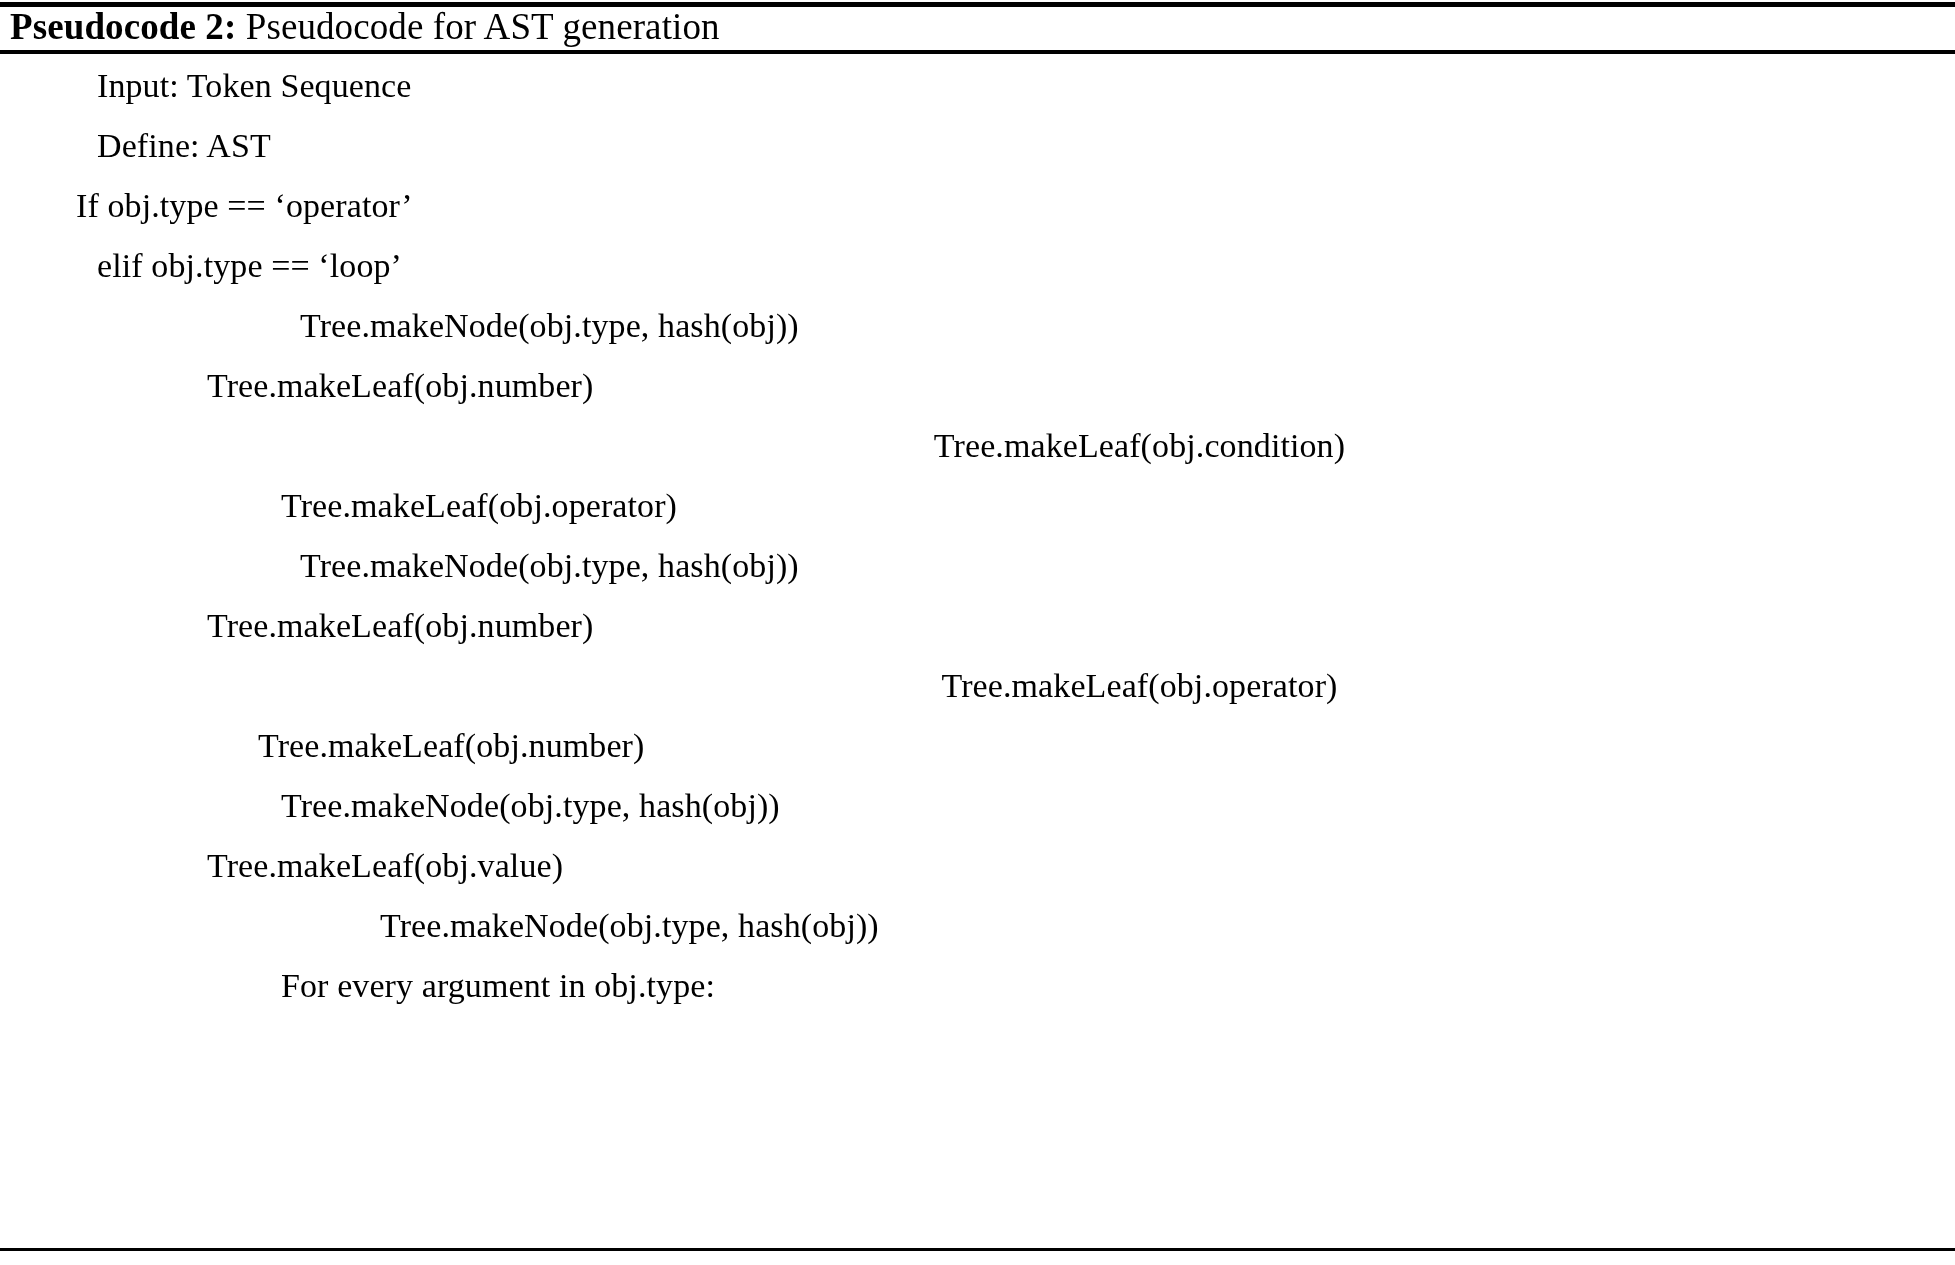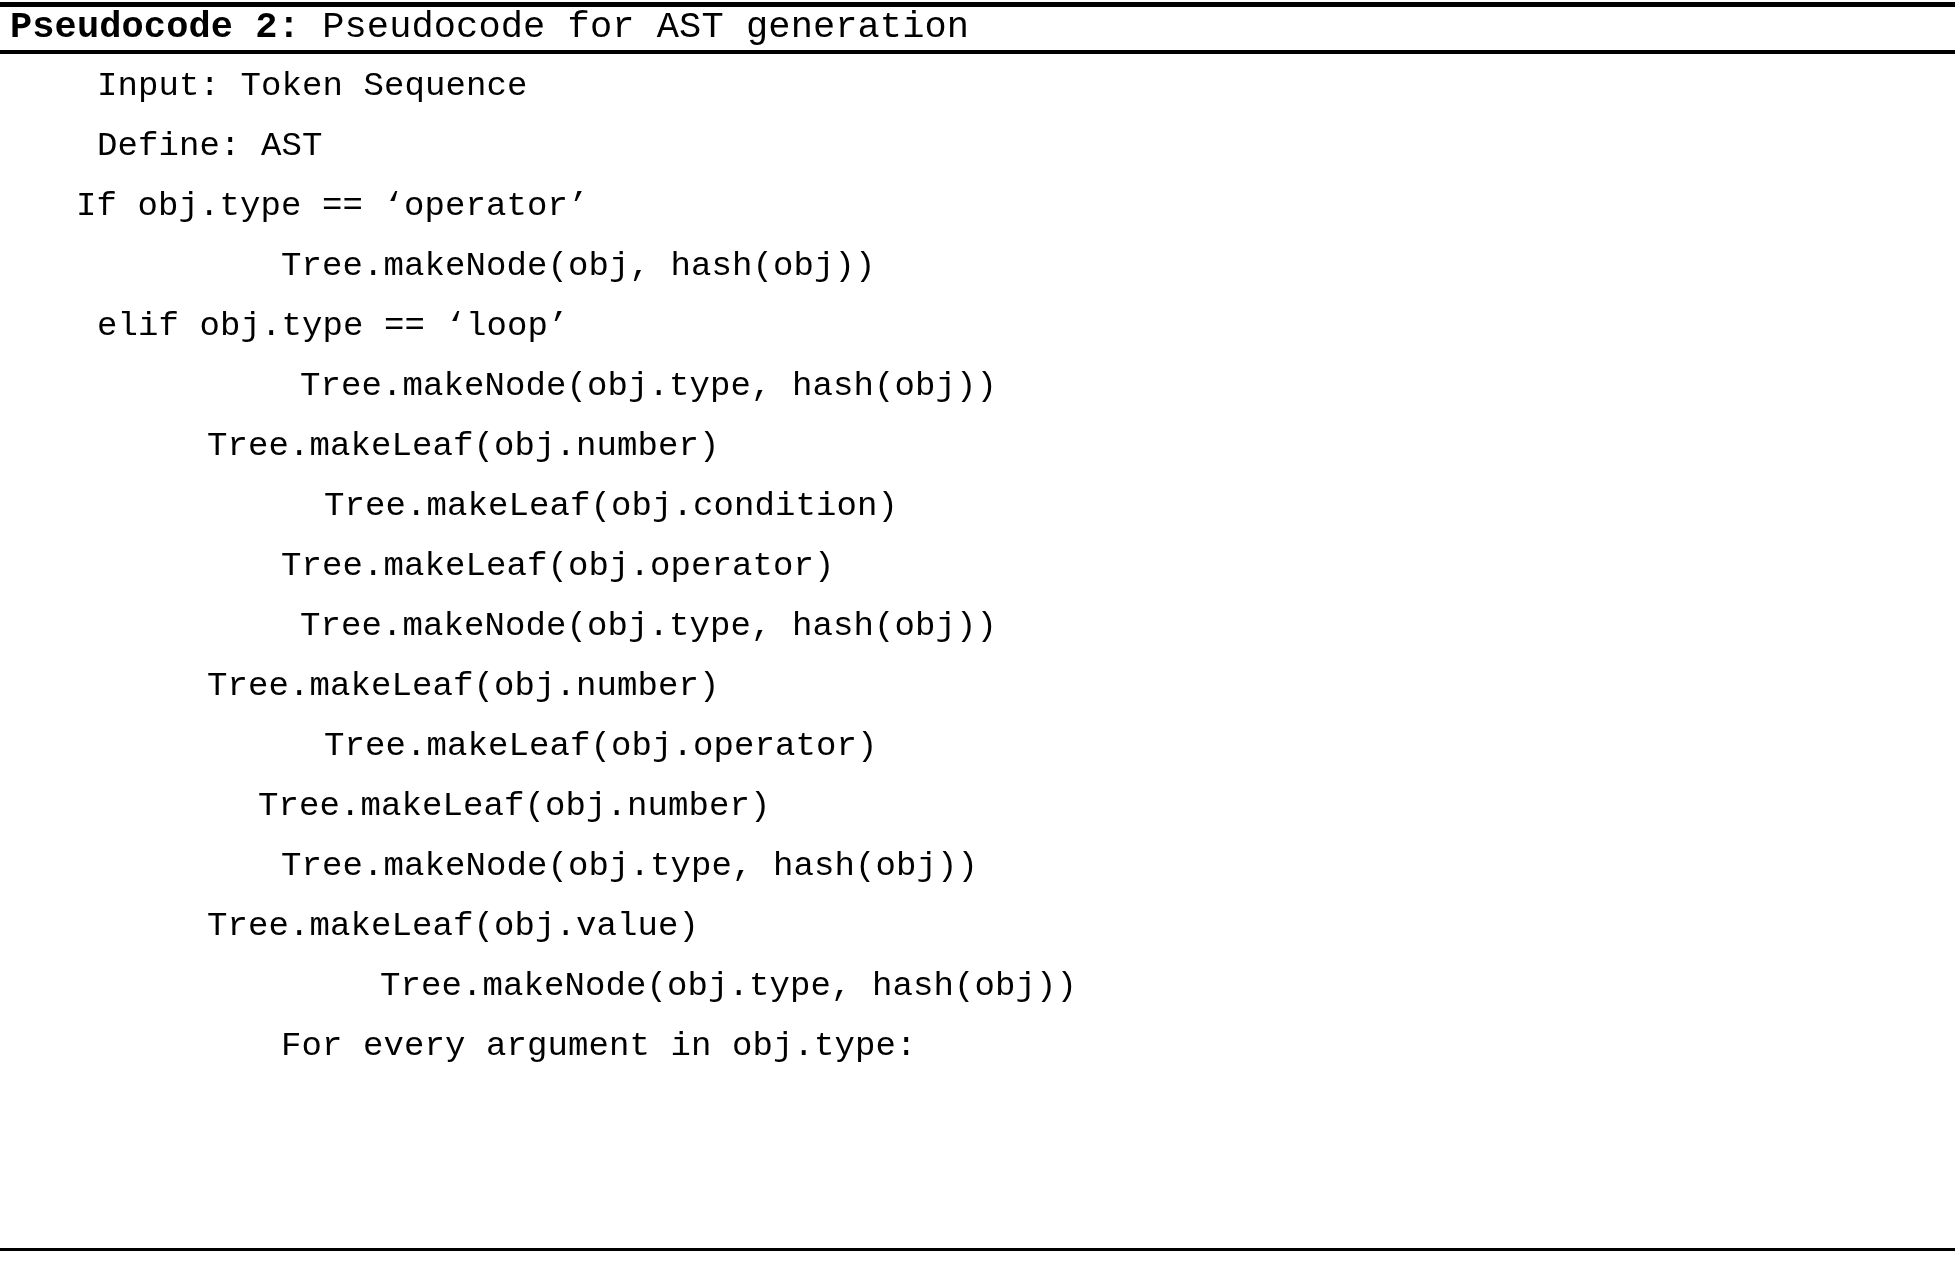--- a/index.html
+++ b/index.html
@@ -13,21 +13,20 @@
     overflow: hidden;
     font-family: "Liberation Serif", "DejaVu Serif", serif;
     color: #000000;
   }
 
   #algorithm-float {
     position: relative;
     width: 1955px;
     height: 938px;
     box-sizing: border-box;
-    font-family: Liberation Mono, monospace;
   }
 
   
   .rule {
     position: absolute;
     left: 0;
     width: 1955px;
     background: #000000;
   }
   .rule-top    { top: 2px;    height: 5px; }
@@ -67,39 +66,38 @@
     font-size: 34px;
     letter-spacing: 0.1px;
   }
   
   .ind-0 { padding-left: 97px;  }
   .ind-1 { padding-left: 76px; }
   .ind-2 { padding-left: 207px; }
   .ind-4 { padding-left: 258px; }
   .ind-5 { padding-left: 281px; }
   .ind-6 { padding-left: 300px; }
-  .ind-7 { padding-left: 324px; }
+  .ind-7 { padding-left: 324px; text-align: center; }
   .ind-8 { padding-left: 380px; }
 </style>
 </head>
 <body>
 
 <div id="algorithm-float">
 
   <div class="rule rule-top"></div>
 
   <div id="caption"><span class="caption-label">Pseudocode 2:</span><span class="caption-text"> Pseudocode for AST generation</span></div>
 
   <div class="rule rule-mid"></div>
 
   <div id="body-lines">
       <span class="code-line ind-0">Input: Token Sequence</span>
       <span class="code-line ind-0">Define: AST</span>
       <span class="code-line ind-1">If obj.type == ‘operator’</span>
-      <span class="code-line ind-5">Tree.makeNode(obj, hash(obj))</span>
       <span class="code-line ind-0">elif obj.type == ‘loop’</span>
       <span class="code-line ind-6">Tree.makeNode(obj.type, hash(obj))</span>
       <span class="code-line ind-2">Tree.makeLeaf(obj.number)</span>
       <span class="code-line ind-7">Tree.makeLeaf(obj.condition)</span>
       <span class="code-line ind-5">Tree.makeLeaf(obj.operator)</span>
       <span class="code-line ind-6">Tree.makeNode(obj.type, hash(obj))</span>
       <span class="code-line ind-2">Tree.makeLeaf(obj.number)</span>
       <span class="code-line ind-7">Tree.makeLeaf(obj.operator)</span>
       <span class="code-line ind-4">Tree.makeLeaf(obj.number)</span>
       <span class="code-line ind-5">Tree.makeNode(obj.type, hash(obj))</span>

